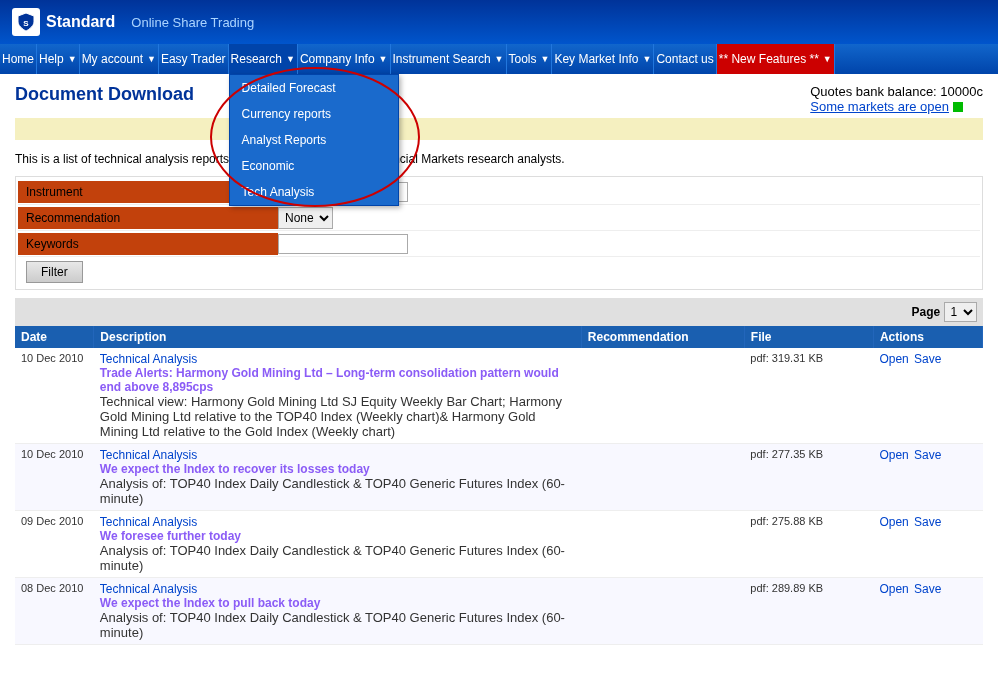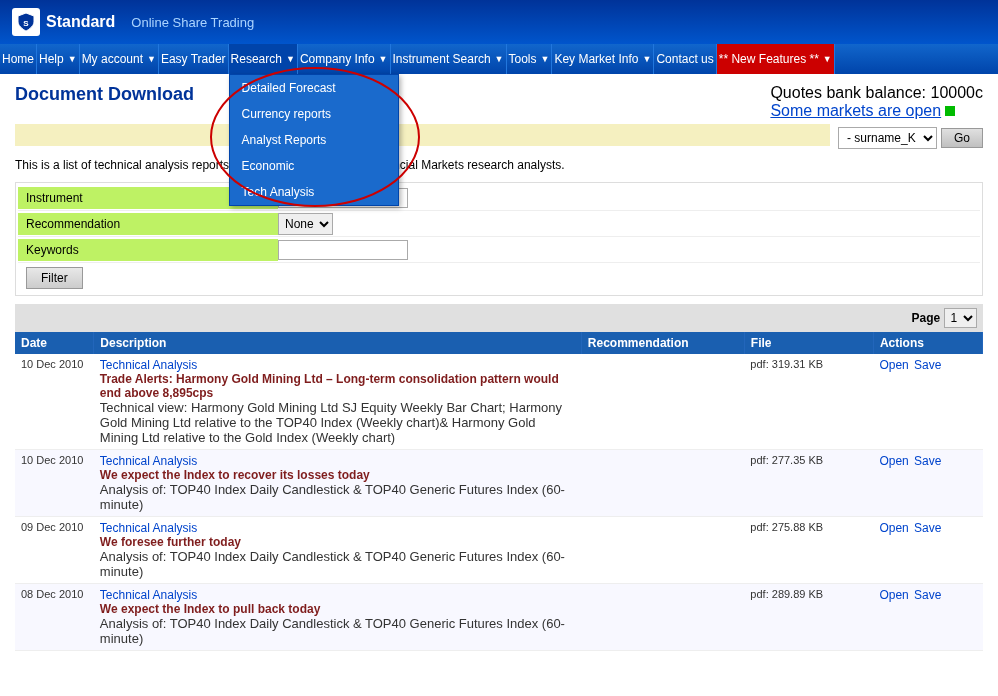--- a/index.html
+++ b/index.html
@@ -145,21 +145,21 @@
       display: flex;
       align-items: center;
       border-bottom: 1px solid #eee;
       min-height: 26px;
     }
     .filter-form-row:last-child { border-bottom: none; }
     .filter-label {
       width: 260px;
       padding: 4px 8px;
       font-size: 12px;
-      background: #bef264;
+      background: #c2410c;
     }
     .filter-input {
       border: 1px solid #aaa;
       padding: 2px 4px;
       font-size: 12px;
       width: 130px;
     }
     .filter-select-sm {
       border: 1px solid #aaa;
       padding: 2px 2px;
@@ -199,21 +199,21 @@
     }
     .results-table tr:nth-child(even) td { background: #f8f8ff; }
 
     .col-date { width: 55px; color: #333; font-size: 11px; vertical-align: top; }
     .col-desc { color: #000; }
     .col-rec { color: #333; }
     .col-file { color: #333; font-size: 11px; white-space: nowrap; }
     .col-actions { white-space: nowrap; }
 
     .link-blue { color: #0044cc; text-decoration: none; cursor: pointer; }
-    .bold-title { font-weight: bold; color: #7f1d1d; }
+    .bold-title { font-weight: bold; color: #8b5cf6; }
     .desc-text { color: #333; font-size: 13px; }
 
     .action-link {
       color: #0044cc;
       text-decoration: none;
       cursor: pointer;
       font-size: 12px;
       margin-right: 2px;
     }
   </style>
@@ -287,37 +287,31 @@
     <span>** New Features **</span>
     <span class="arrow">▼</span>
   </div>
 
 </div>
 
 <div class="page-content">
 
   <div style="display:flex; align-items:flex-start; justify-content:space-between; margin-bottom:4px;">
     <h1 class="page-title">Document Download</h1>
-    <div style="text-align:right; font-size:16px;">
+    <div style="text-align:right; font-size:13px;">
       <div class="quotes-balance">Quotes bank balance: 10000c</div>
       <div class="market-status">
         <span>Some markets are open</span>
         <span class="market-dot"></span>
       </div>
     </div>
   </div>
 
   <div style="display:flex; align-items:center; margin-bottom:6px;">
     <div class="yellow-bar" style="flex:1; height:22px;"></div>
-    <div style="display:flex; align-items:center; gap:4px; margin-left:8px;">
-      <select class="filter-select">
-        <option>- surname_K</option>
-      </select>
-      <button class="go-btn">Go</button>
-    </div>
   </div>
 
   <p class="page-desc">This is a list of technical analysis reports as produced by Standard Financial Markets research analysts.</p>
 
   <table class="filter-form" style="margin-bottom:8px;">
     <tbody>
         <tr class="filter-form-row">
       <td class="filter-label">Instrument</td>
       <td><input type="text" class="filter-input" style=""></td>
     </tr>

